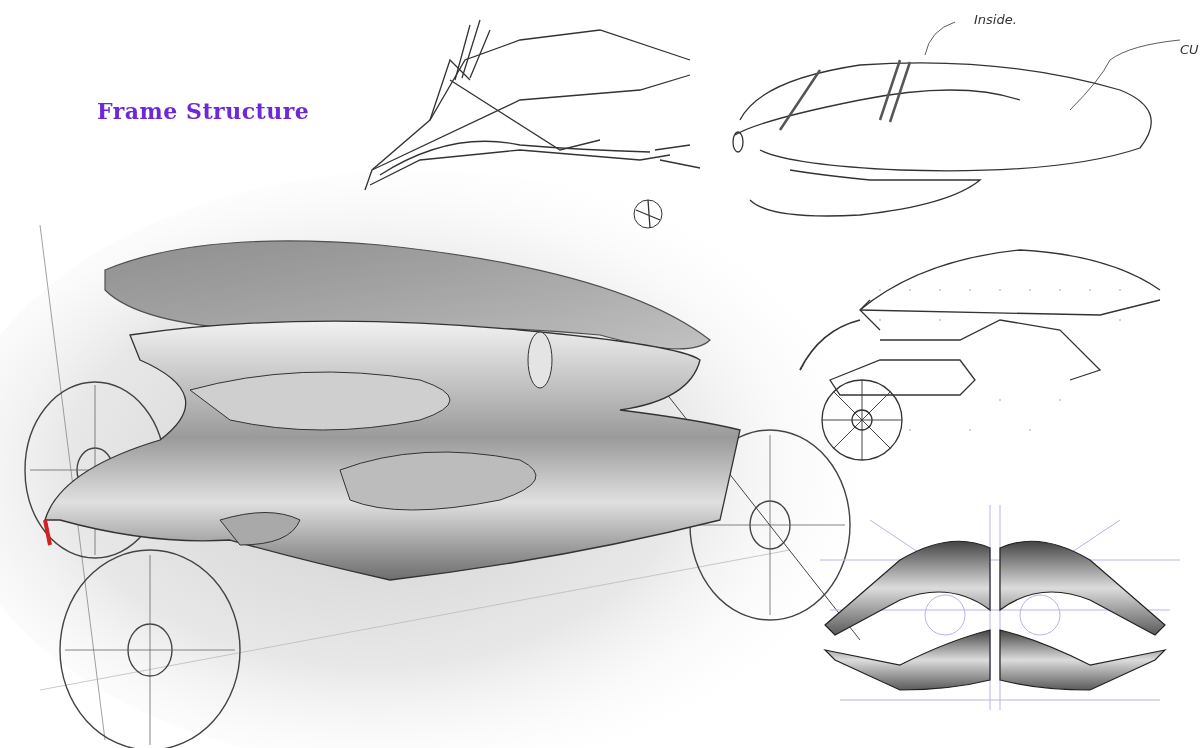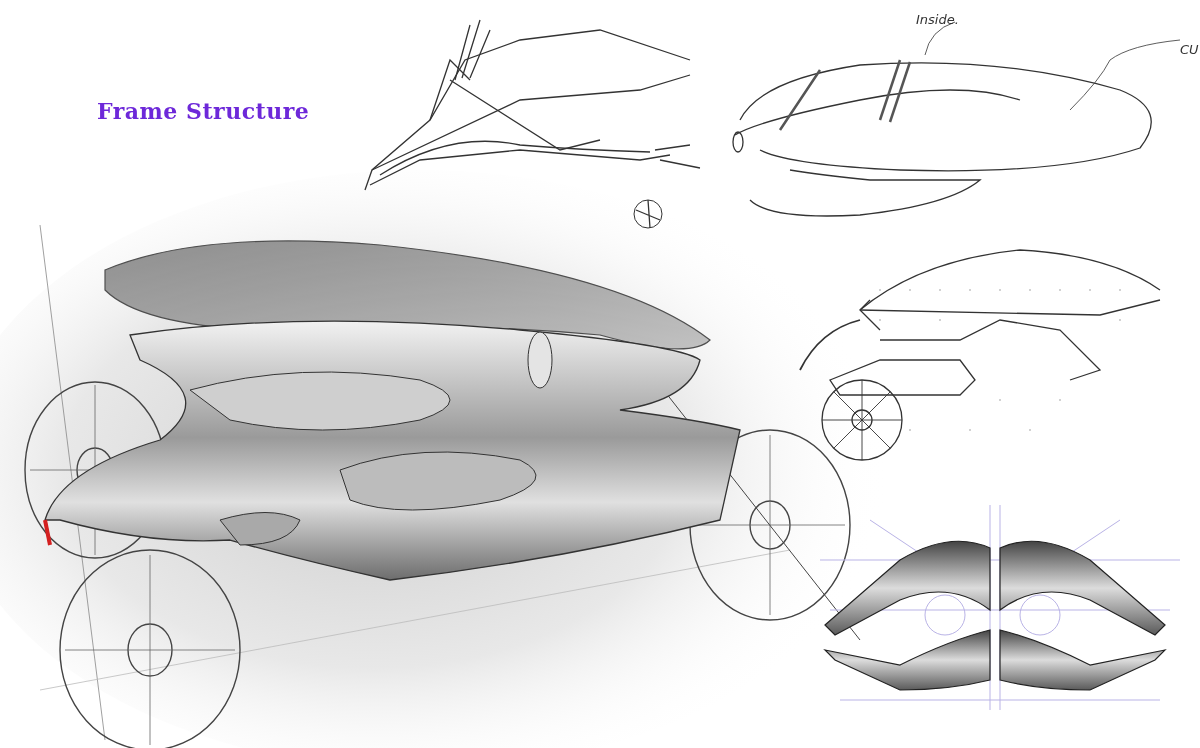--- a/index.html
+++ b/index.html
@@ -130,15 +130,15 @@
         <path d="M870 520 L960 580 M1120 520 L1030 580"></path>
       </g>
       <path d="M825 625 L900 560 Q950 530 990 548 L990 610 Q950 580 900 600 L835 635 Z" fill="url(#arm)" stroke="#222" stroke-width="1.2"></path>
       <path d="M1165 625 L1090 560 Q1040 530 1000 548 L1000 610 Q1040 580 1090 600 L1155 635 Z" fill="url(#arm)" stroke="#222" stroke-width="1.2"></path>
       <path d="M825 650 L900 665 Q950 640 990 630 L990 680 Q950 690 900 690 L835 660 Z" fill="url(#arm)" stroke="#222" stroke-width="1.2"></path>
       <path d="M1165 650 L1090 665 Q1040 640 1000 630 L1000 680 Q1040 690 1090 690 L1155 660 Z" fill="url(#arm)" stroke="#222" stroke-width="1.2"></path>
     </g>
   </svg>
 
   <div class="title">Frame Structure</div>
-  <div class="note" style="left:916px;top:12px;text-align:center;">Inside.</div>
+  <div class="note" style="left:974px;top:12px;text-align:center;">Inside.</div>
   <div class="note" style="left:1180px;top:42px;">CU</div>
 </div>
 
 </body></html>

